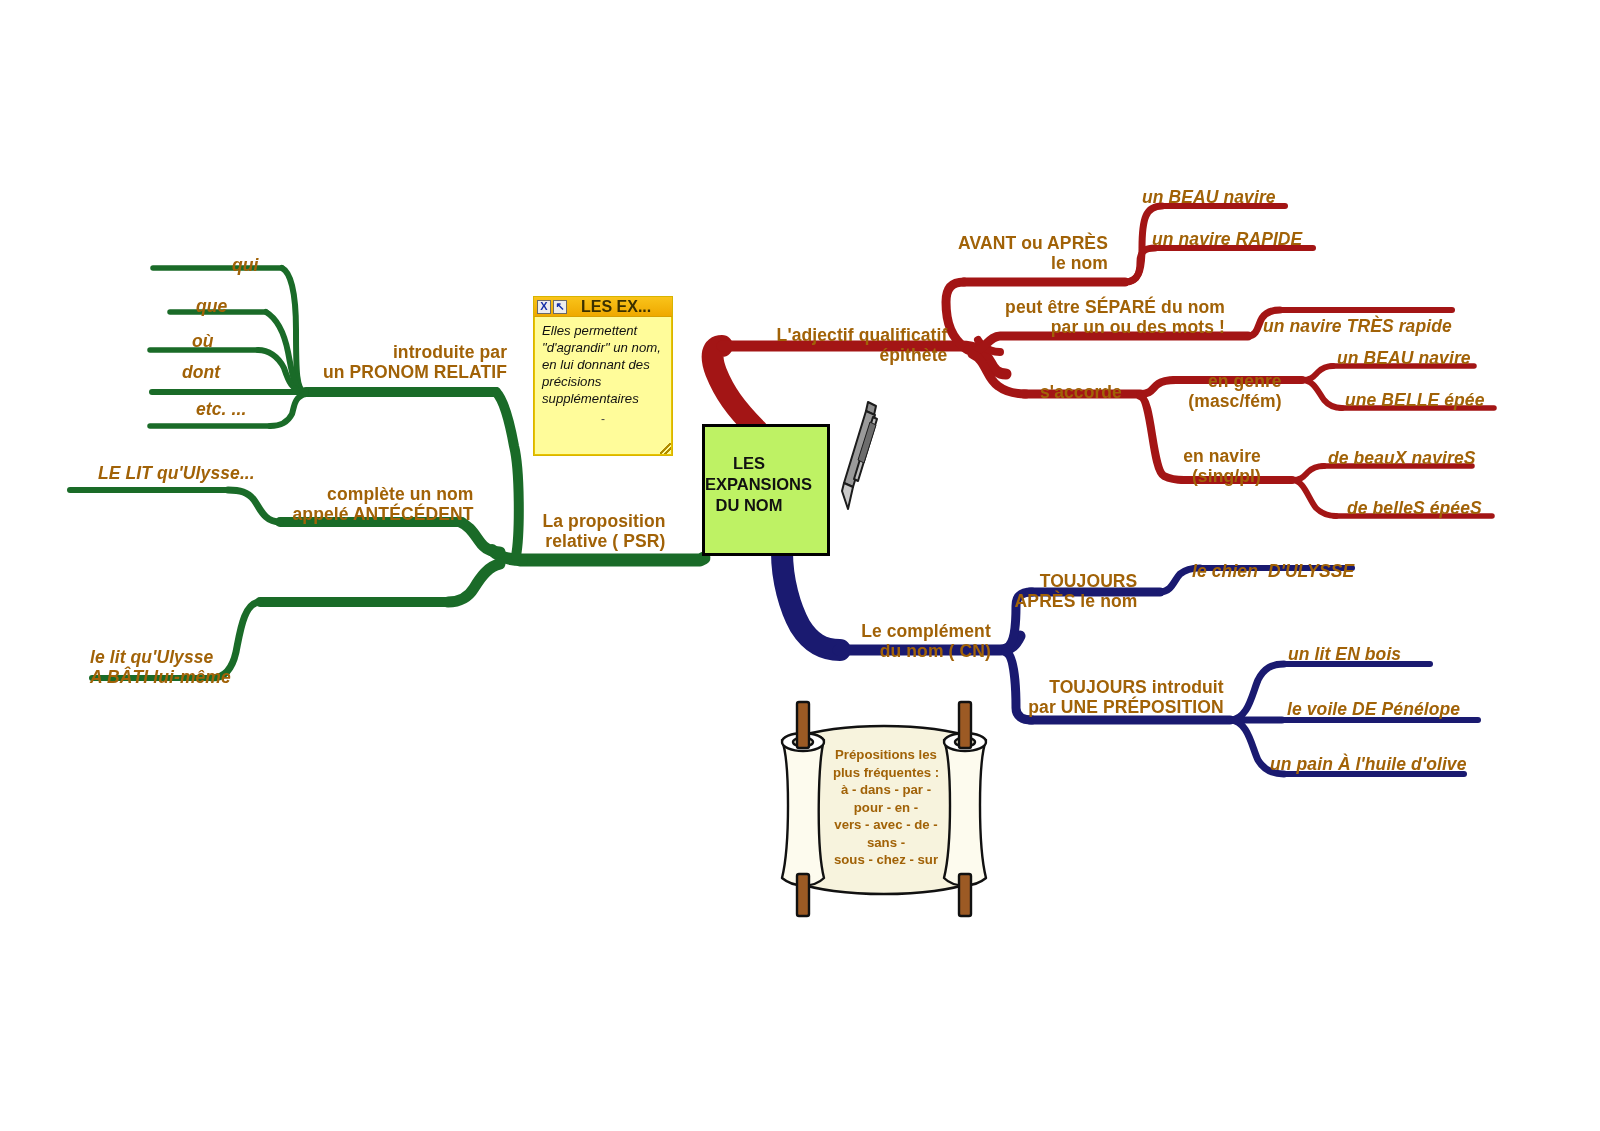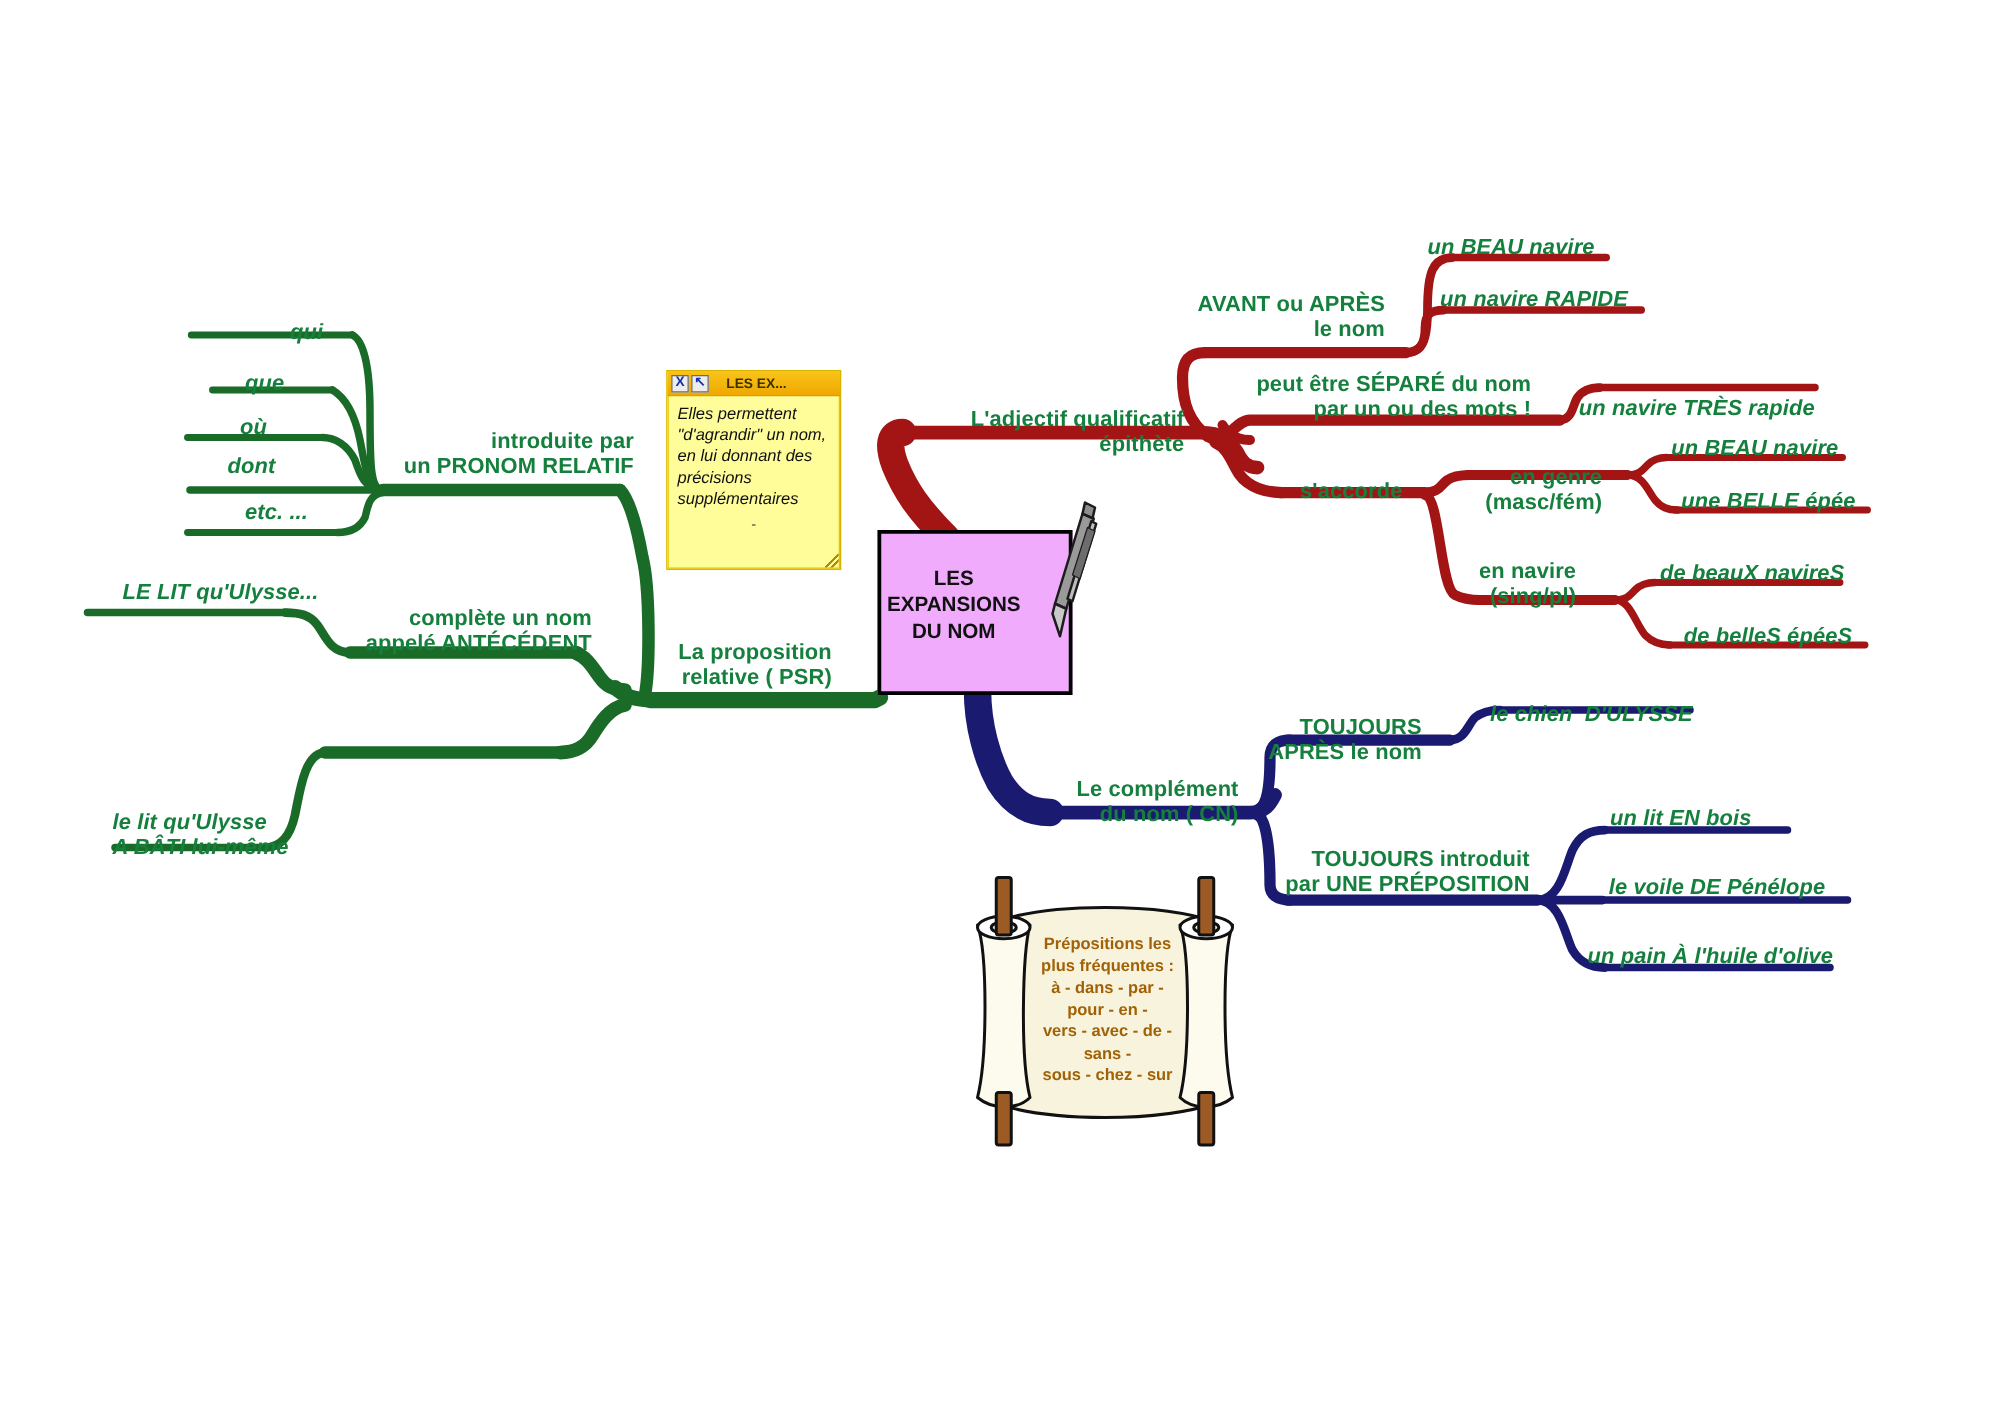--- a/index.html
+++ b/index.html
@@ -12,39 +12,39 @@
     position:relative;
     width:1600px;
     height:1131px;
     background:#ffffff;
     overflow:hidden;
   }
   #wires{position:absolute;left:0;top:0;width:1600px;height:1131px;}
 
   .lbl{
     position:absolute;
-    color:#15803d;
+    color:#a16207;
     line-height:1.12;
     white-space:pre;
     letter-spacing:0.1px;
   }
   .lbl.ctr{text-align:right;transform:translateX(-50%);}
   .lbl.lft{text-align:left;}
 
   
   .node{font-weight:bold;font-size:17.5px;}
   
   .ex{font-weight:bold;font-style:italic;font-size:17.5px;}
 
   
   #center-node{
     position:absolute;
     left:702px; top:424px;
-    width:156px; height:132px;
-    background:#f0abfc;
+    width:128px; height:132px;
+    background:#bef264;
     border:3px solid #000000;
     box-sizing:border-box;
     z-index:6;
   }
   #center-node .ctext{
     position:absolute;
     left:0; right:34px; top:26px;
     text-align:center;
     font-weight:bold;
     font-size:16.5px;
@@ -83,21 +83,21 @@
     width:14px;height:14px;
     border:1px solid #6a6a6a;
     background:#ededed;
     margin-right:2px;
     display:flex;align-items:center;justify-content:center;
     font-size:11px;font-weight:bold;color:#1430a8;
     line-height:1;
     box-sizing:border-box;
   }
   #sticky .bar .ttl{
-    font-size:11px;font-weight:bold;color:#3a3000;
+    font-size:16px;font-weight:bold;color:#3a3000;
     margin-left:12px;
   }
   #sticky .body{
     padding:6px 7px 4px 8px;
     font-style:italic;
     font-weight:normal;
     font-size:13.2px;
     line-height:1.28;
     color:#101010;
   }

